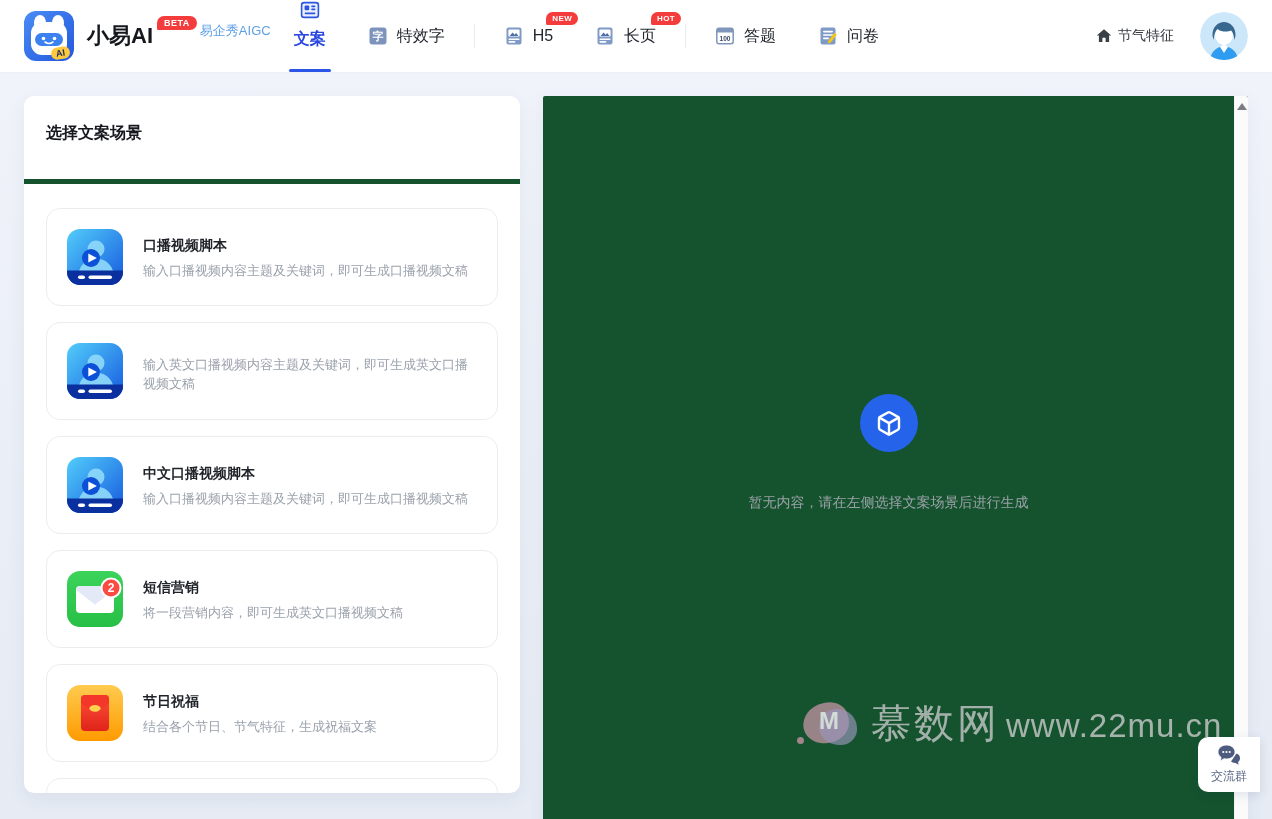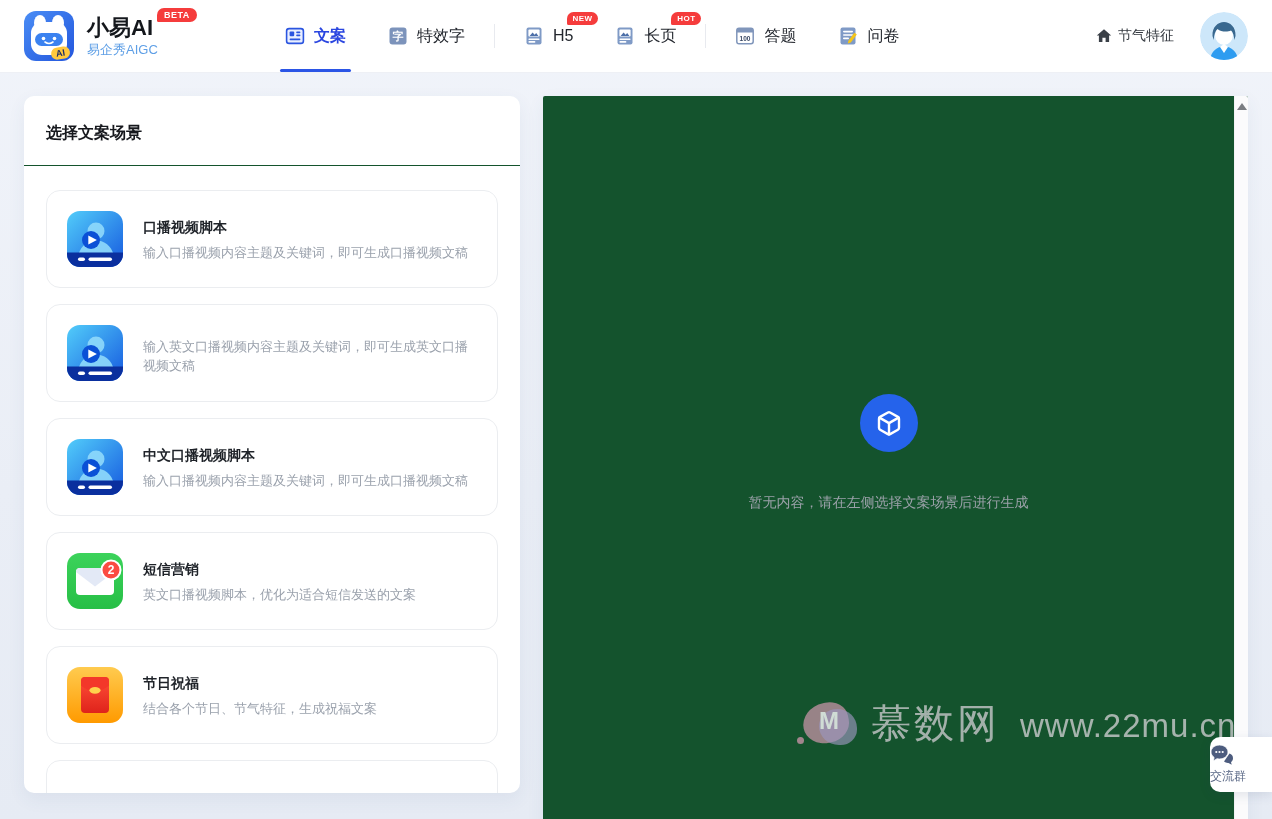--- a/index.html
+++ b/index.html
@@ -10,37 +10,37 @@
     color:#1f2329;
   }
 
   
   .header {
     height:73px; background:#fff; display:flex; align-items:center;
     padding:0 24px; border-bottom:1px solid #eef0f5; position:relative; z-index:5;
   }
   .brand { display:flex; align-items:center; gap:13px; min-width:238px; }
   .brand-logo { width:50px; height:50px; display:block; }
-  .brand-text { display:flex; flex-direction:column; gap:3px; }
+  .brand-text { display:flex; flex-direction:row; gap:3px; }
   .brand-title-row { display:flex; align-items:flex-start; }
   .brand-title { font-size:22px; font-weight:bold; color:#14171c; line-height:24px; }
   .beta-badge {
     margin-left:4px; margin-top:-8px; background:#f53c3c; color:#fff;
     font-size:9px; font-weight:bold; letter-spacing:.5px;
     padding:2px 7px 2px; border-radius:9px 9px 9px 2px; line-height:10px;
   }
   .brand-sub { font-size:13px; color:#5e9fe6; line-height:14px; }
 
   .nav-tabs { display:flex; align-items:center; height:100%; margin-left:2px; }
   .nav-tab {
     position:relative; height:100%; display:flex; align-items:center; gap:9px;
     padding:0 21px; cursor:pointer; font-size:16px; color:#23272e; white-space:nowrap;
   }
   .nav-tab .tab-icon { width:20px; height:20px; display:block; }
-  .nav-tab.active { color:#2a46e0; font-weight:bold; }
+  .nav-tab.active { color:#2a46e0; font-weight:bold;flex-direction:column; }
   .nav-tab.active::after {
     content:""; position:absolute; left:16px; right:16px; bottom:0;
     height:3px; background:#2b55e6; border-radius:2px;
   }
   .tab-badge {
     position:absolute; top:12px; right:-4px; background:#f53c3c; color:#fff;
     font-size:8px; font-weight:bold; letter-spacing:.4px;
     padding:2px 6px; border-radius:8px 8px 8px 2px; line-height:9px;
   }
   .nav-divider { width:1px; height:24px; background:#e8eaef; margin:0 8px; }
@@ -50,22 +50,22 @@
   .avatar { width:48px; height:48px; border-radius:50%; overflow:hidden; display:block; cursor:pointer; }
 
   
   .main { display:flex; gap:23px; padding:23px 24px 0; height:720px; }
 
   .left-panel {
     width:496px; background:#fff; border-radius:10px; height:697px;
     box-shadow:0 6px 18px rgba(60,80,130,.07); display:flex; flex-direction:column; overflow:hidden;
   }
   .panel-header {
-    padding:27px 22px 21px; font-size:16px; font-weight:bold; color:#16181d;
-    border-bottom:1px solid #14532d;
+    padding:27px 22px 35px; font-size:16px; font-weight:bold; color:#16181d;
+    border-bottom:5px solid #14532d;
   }
   .scene-list { flex:1; padding:24px 22px; display:flex; flex-direction:column; gap:16px; overflow:hidden; }
   .scene-card {
     border:1px solid #ebedf0; border-radius:14px; padding:20px;
     display:flex; align-items:center; gap:20px; cursor:pointer; background:#fff;
   }
   .scene-icon { width:56px; height:56px; flex:0 0 56px; display:block; }
   .scene-texts { flex:1; }
   .scene-title { font-size:14px; font-weight:bold; color:#1f2329; line-height:20px; }
   .scene-desc { font-size:13px; color:#9aa1ac; line-height:19px; margin-top:6px; }
@@ -99,27 +99,27 @@
     background:#f2a3c3; opacity:.75; transform:rotate(-12deg); }
   .wm-blob2 { position:absolute; left:18px; top:12px; width:38px; height:36px; border-radius:50% 55% 45% 55%;
     background:#bda7e2; opacity:.65; }
   .wm-dot { position:absolute; left:-4px; top:40px; width:7px; height:7px; border-radius:50%; background:#f2a3c3; opacity:.8; }
   .wm-letter {
     position:absolute; left:13px; top:10px; width:30px; text-align:center;
     font-size:24px; font-weight:800; color:#fff;
   }
   .wm-texts { display:flex; align-items:baseline; margin-left:10px; }
   .wm-site { font-size:40px; color:#c7c8ca; letter-spacing:3px; }
-  .wm-url { font-size:33px; color:#cbcccd; margin-left:20px; letter-spacing:1px; }
+  .wm-url { font-size:33px; color:#cbcccd; margin-left:6px; letter-spacing:1px; }
 
   
   .float-card {
-    position:fixed; right:0; bottom:27px; width:62px; height:55px; background:#fff;
+    position:fixed; right:12px; bottom:27px; width:62px; height:55px; background:#fff;
     border-radius:10px 0 0 10px; box-shadow:0 3px 12px rgba(30,50,90,.12);
-    display:flex; flex-direction:column; align-items:flex-start; justify-content:center; gap:2px;
+    display:flex; flex-direction:column; align-items:center; justify-content:center; gap:2px;
     cursor:pointer; z-index:20;
   }
   .float-label { font-size:12px; color:#5a6886; }
 </style>
 </head>
 <body>
 
 <header class="header">
   <div class="brand">
     <svg class="brand-logo" viewBox="0 0 50 50">
@@ -319,21 +319,21 @@
             </linearGradient>
           </defs>
           <rect width="56" height="56" rx="13" fill="url(#sg)"></rect>
           <rect x="9" y="15" width="38" height="27" rx="4" fill="#fff"></rect>
           <path d="M9 19 a4 4 0 0 1 4-4 h30 a4 4 0 0 1 4 4 l-19 14.5 z" fill="#e3e9f6"></path>
           <circle cx="44" cy="17" r="9.5" fill="#fb4b42" stroke="#fff" stroke-width="2"></circle>
           <text x="44" y="21.3" font-size="12" font-weight="bold" fill="#fff" text-anchor="middle">2</text>
         </svg>
         <div class="scene-texts">
           <div class="scene-title">短信营销</div>
-          <div class="scene-desc">英文口播视频脚本，优化为适合短信发送的文案</div>
+          <div class="scene-desc">将一段营销内容，即可生成英文口播视频文稿</div>
         </div>
       </div>
 
       <div class="scene-card">
         <svg class="scene-icon" viewBox="0 0 56 56">
           <defs>
             <linearGradient id="hg" x1="0" y1="0" x2="0" y2="1">
               <stop offset="0" stop-color="#ffcb4f"></stop>
                 <stop offset="1" stop-color="#ff9a00"></stop>
             </linearGradient>

